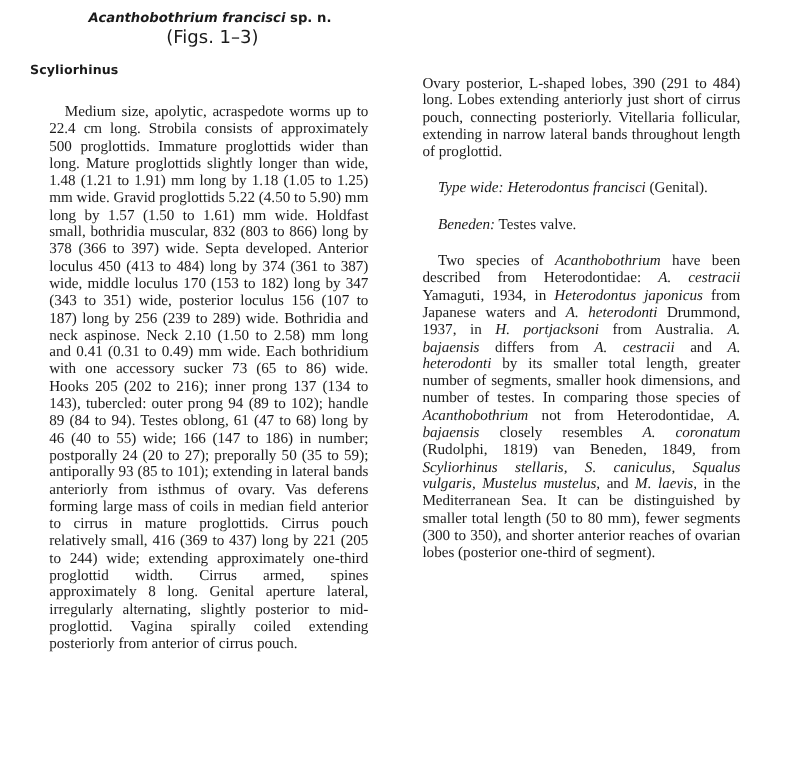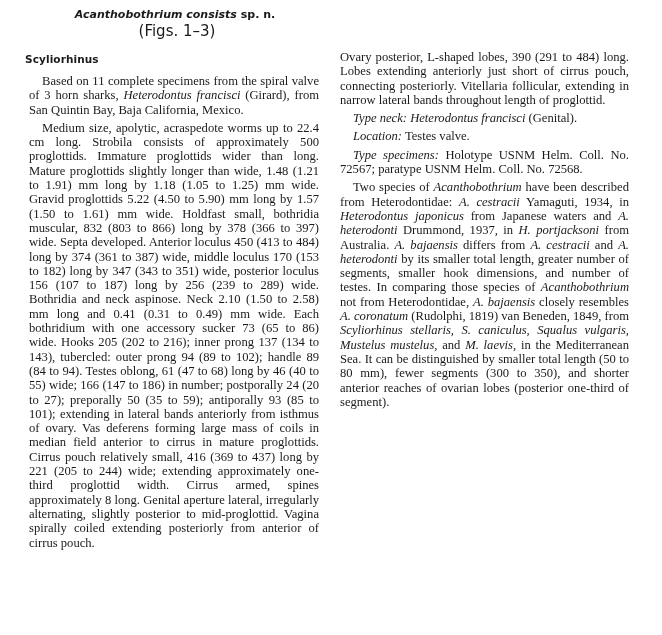--- a/index.html
+++ b/index.html
@@ -28,40 +28,38 @@
     position: absolute; left: 60px; top: 24px; width: 234px; text-align: center;
     font-family: "DejaVu Sans", "Liberation Sans", sans-serif;
     font-size: 15px; line-height: 14px;
   }
   .heading {
     font-family: "DejaVu Sans", "Liberation Sans", sans-serif;
     font-weight: bold; font-size: 10.5px; letter-spacing: 0.1px;
   }
   .heading-desc { position: absolute; left: 25px; top: 53px; }
   .heading-remarks { margin: 10px 0 6px 0; line-height: 14px; }
-  p { margin: 4px; text-indent: 13px; }
+  p { margin: 16px; text-indent: 13px; }
   p.noindent { text-indent: 0; }
   p.field { text-indent: 13px; }
   em { font-style: italic; }
   .cut { height: 6px; overflow: hidden; }
 </style>
 </head>
 <body>
 
-<div class="title"><span>Acanthobothrium</span> <span>consists</span> <span class="sp">sp. n.</span></div>
+<div class="title"><span>Acanthobothrium</span> <span>francisci</span> <span class="sp">sp. n.</span></div>
 <div class="figs">(Figs. 1–3)</div>
 
 <div class="heading heading-desc">Scyliorhinus</div>
 
 <div class="col col-left">
-  <p><span>Based on 11 complete specimens from the spiral valve of 3 horn sharks, </span><em>Heterodontus francisci</em><span> (Girard), from San Quintin Bay, Baja California, Mexico.</span></p>
   <p>Medium size, apolytic, acraspedote worms up to 22.4 cm long. Strobila consists of approximately 500 proglottids. Immature proglottids wider than long. Mature proglottids slightly longer than wide, 1.48 (1.21 to 1.91) mm long by 1.18 (1.05 to 1.25) mm wide. Gravid proglottids 5.22 (4.50 to 5.90) mm long by 1.57 (1.50 to 1.61) mm wide. Holdfast small, bothridia muscular, 832 (803 to 866) long by 378 (366 to 397) wide. Septa de­veloped. Anterior loculus 450 (413 to 484) long by 374 (361 to 387) wide, middle loculus 170 (153 to 182) long by 347 (343 to 351) wide, posterior loculus 156 (107 to 187) long by 256 (239 to 289) wide. Bothridia and neck aspinose. Neck 2.10 (1.50 to 2.58) mm long and 0.41 (0.31 to 0.49) mm wide. Each bothridium with one accessory sucker 73 (65 to 86) wide. Hooks 205 (202 to 216); inner prong 137 (134 to 143), tubercled: outer prong 94 (89 to 102); handle 89 (84 to 94). Testes oblong, 61 (47 to 68) long by 46 (40 to 55) wide; 166 (147 to 186) in number; postporally 24 (20 to 27); preporally 50 (35 to 59); antiporally 93 (85 to 101); extending in lateral bands anteriorly from isthmus of ovary. Vas deferens forming large mass of coils in median field anterior to cirrus in mature proglottids. Cirrus pouch relatively small, 416 (369 to 437) long by 221 (205 to 244) wide; extending ap­proximately one-third proglottid width. Cirrus armed, spines approximately 8 long. Genital aperture lateral, irregularly alternating, slightly posterior to mid-proglottid. Vagina spirally coiled extending posteriorly from anterior of cirrus pouch.</p>
   <div class="cut"></div>
 </div>
 
 <div class="col col-right">
   <p class="noindent">Ovary posterior, L-shaped lobes, 390 (291 to 484) long. Lobes extending anteriorly just short of cirrus pouch, connecting posteriorly. Vitellaria follicular, extending in narrow lateral bands throughout length of proglottid.</p>
-  <p class="field"><em>Type neck:</em> <em>Heterodontus francisci</em><span> (Genital).</span></p>
-  <p class="field"><em>Location:</em><span> Testes valve.</span></p>
-  <p class="field"><em>Type specimens:</em><span> Holotype USNM Helm. Coll. No. 72567; paratype USNM Helm. Coll. No. 72568.</span></p>
+  <p class="field"><em>Type wide:</em> <em>Heterodontus francisci</em><span> (Genital).</span></p>
+  <p class="field"><em>Beneden:</em><span> Testes valve.</span></p>
 
   <p id="remarks-para"><span>Two species of </span><em>Acanthobothrium</em><span> have been described from Heterodontidae: </span><em>A. cestracii</em><span> Yamaguti, 1934, in </span><em>Heterodontus japonicus</em><span> from Japanese waters and </span><em>A. heterodonti</em><span> Drummond, 1937, in </span><em>H. portjacksoni</em><span> from Australia. </span><em>A. bajaensis</em><span> differs from </span><em>A. cestracii</em><span> and </span><em>A. heterodonti</em><span> by its smaller total length, greater number of segments, smaller hook di­mensions, and number of testes. In comparing those species of </span><em>Acanthobothrium</em><span> not from Heterodontidae, </span><em>A. bajaensis</em><span> closely resembles </span><em>A. coronatum</em><span> (Rudolphi, 1819) van Beneden, 1849, from </span><em>Scyliorhinus stellaris, S. caniculus, Squalus vulgaris, Mustelus mustelus,</em><span> and </span><em>M. laevis,</em><span> in the Mediterranean Sea. It can be distinguished by smaller total length (50 to 80 mm), fewer segments (300 to 350), and shorter anterior reaches of ovarian lobes (pos­terior one-third of segment).</span></p>
 </div>
 
 </body></html>

